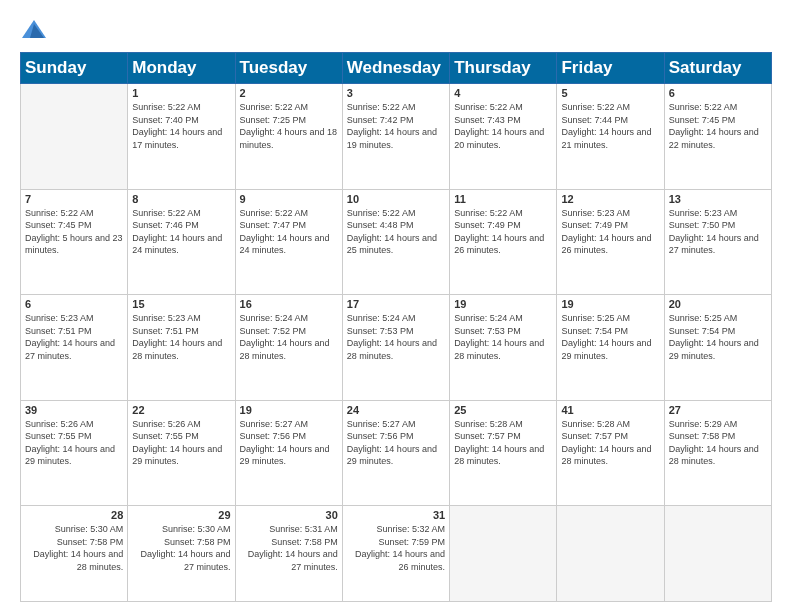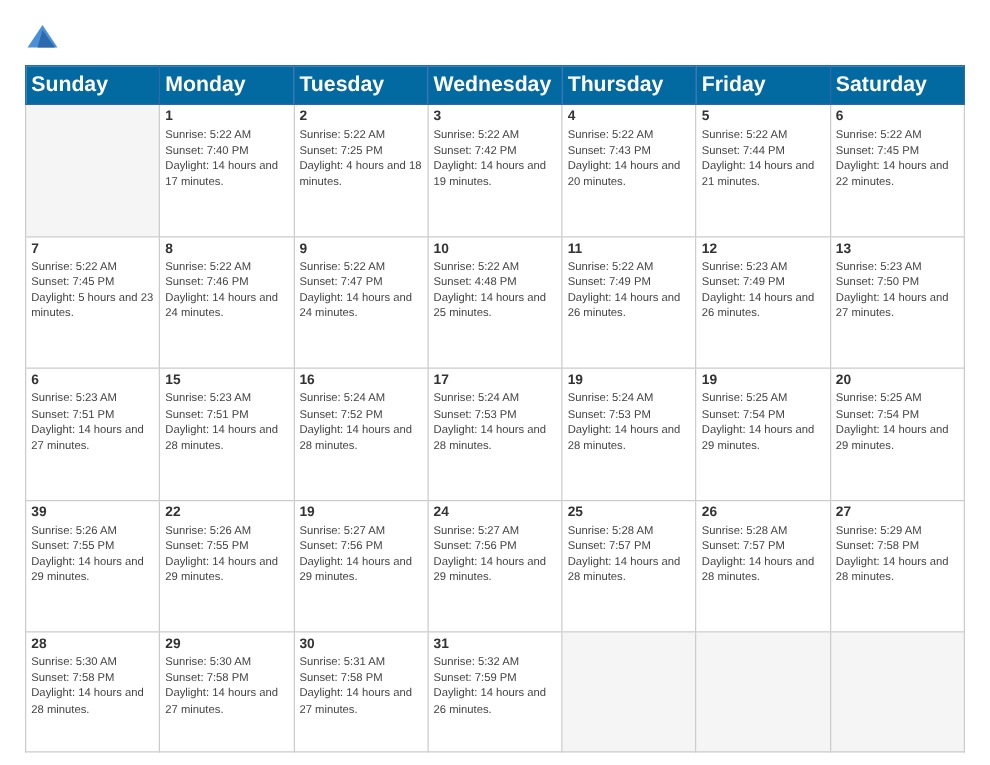--- a/index.html
+++ b/index.html
@@ -82,20 +82,21 @@
       font-size: 9.5px;
       color: #333;
       background: #fff;
       height: 88px;
     }
     .calendar td.empty {
       background: #f5f5f5;
     }
     .calendar tr:last-child td {
       height: 80px;
+      text-align: right;
     }
     .day-num {
       font-size: 11px;
       font-weight: bold;
       color: #333;
       display: block;
       margin-bottom: 2px;
     }
     .day-info {
       font-size: 9px;
@@ -339,21 +340,21 @@
         </td>
           <td>
           <span class="day-num">25</span>
           <div class="day-info">
             <span>Sunrise: 5:28 AM</span><br>
             <span>Sunset: 7:57 PM</span><br>
             <span>Daylight: 14 hours and 28 minutes.</span>
           </div>
         </td>
           <td>
-          <span class="day-num">26</span>
+          <span class="day-num">41</span>
           <div class="day-info">
             <span>Sunrise: 5:28 AM</span><br>
             <span>Sunset: 7:57 PM</span><br>
             <span>Daylight: 14 hours and 28 minutes.</span>
           </div>
         </td>
           <td>
           <span class="day-num">27</span>
           <div class="day-info">
             <span>Sunrise: 5:29 AM</span><br>

